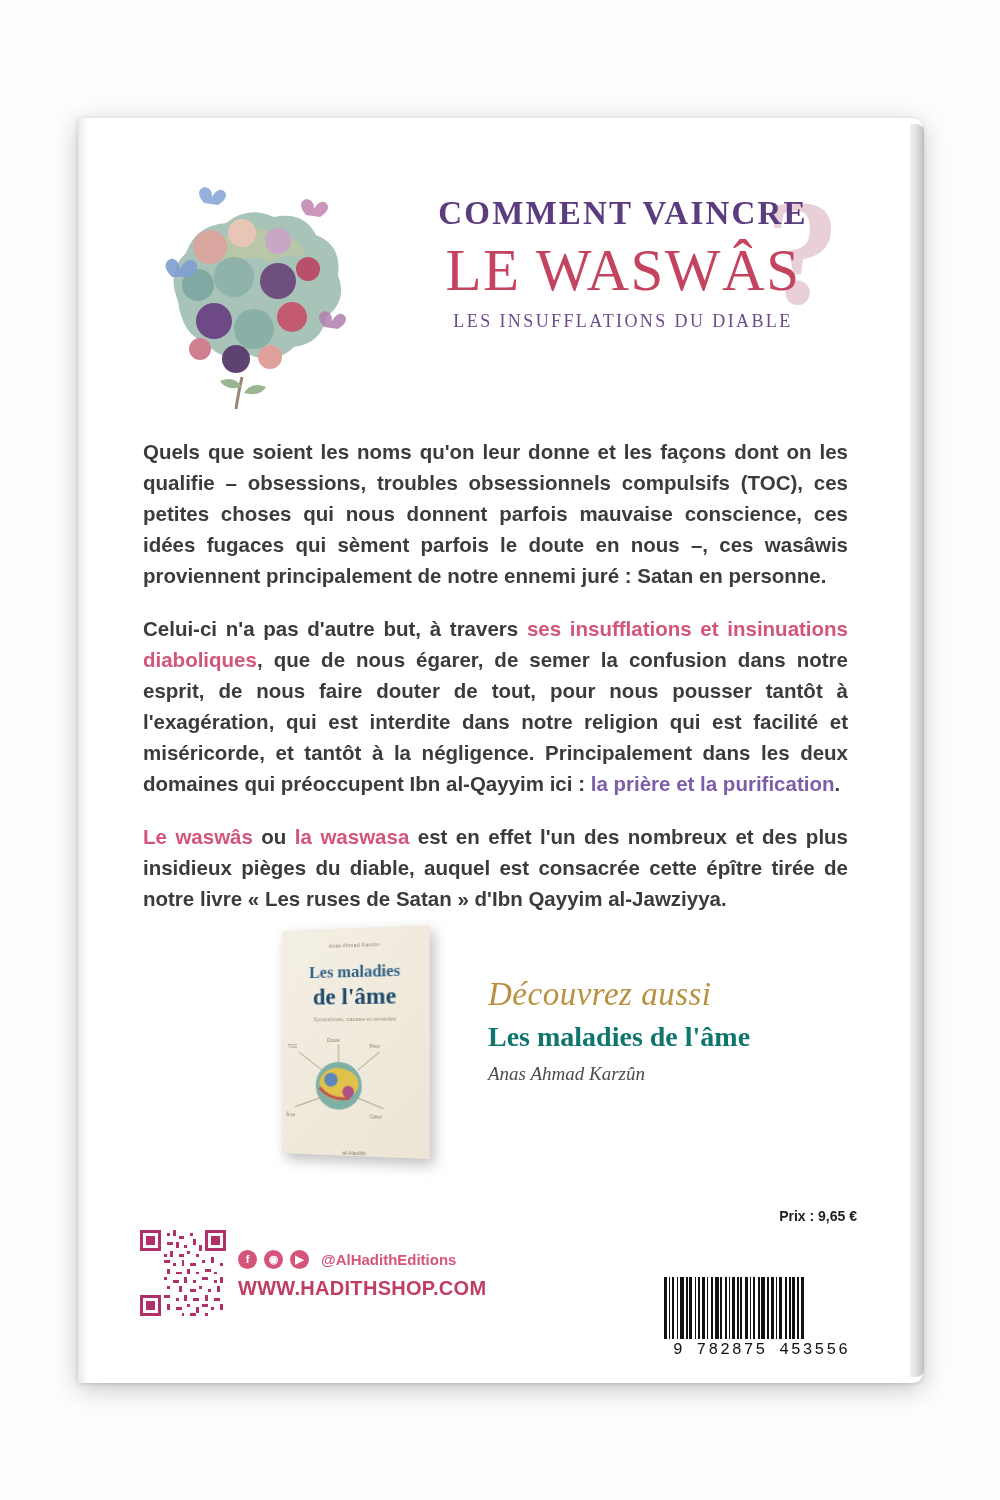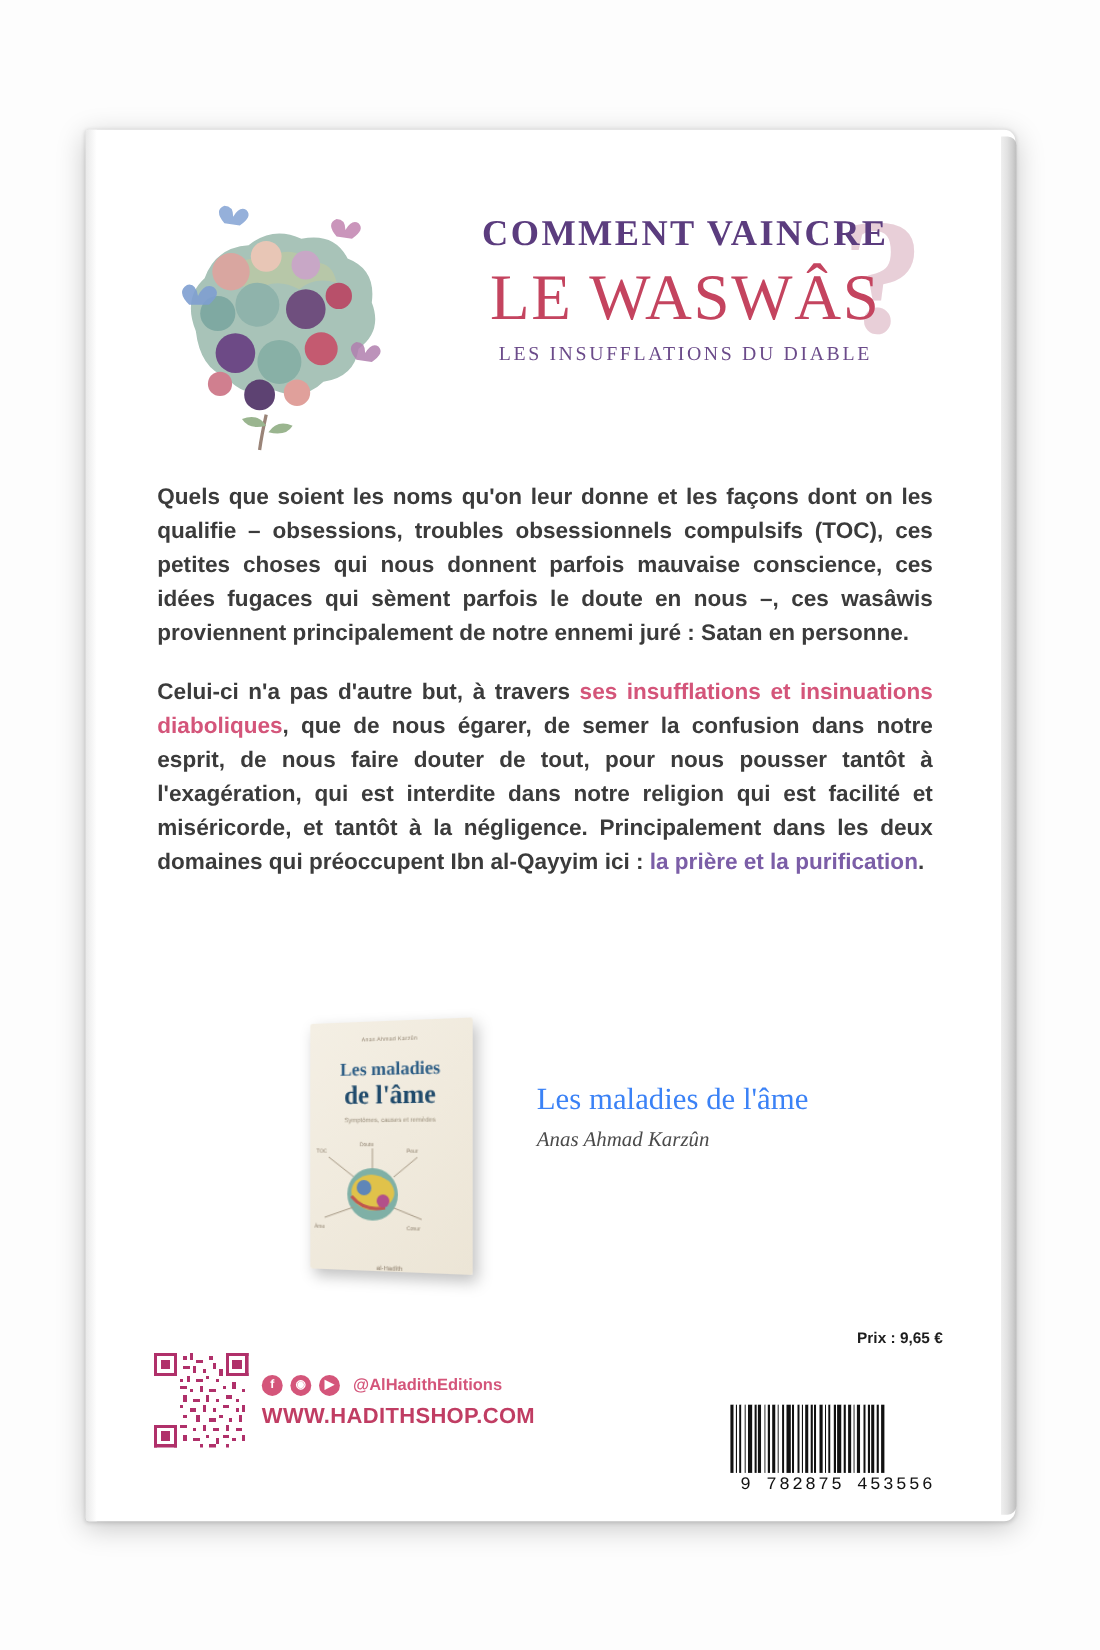--- a/index.html
+++ b/index.html
@@ -202,22 +202,23 @@
   .promo-1 {
     font-family: "Liberation Serif", serif;
     font-style: italic;
     font-size: 33px;
     color: #b8903f;
     letter-spacing: .5px;
   }
   .promo-2 {
     font-family: "Liberation Serif", serif;
     font-size: 28px;
-    color: #3b82f6;
+    color: #0f766e;
     margin-top: 8px;
+    font-weight: bold;
   }
   .promo-3 {
     font-family: "Liberation Serif", serif;
     font-style: italic;
     font-size: 19px;
     color: #4b4b4b;
     margin-top: 10px;
   }
 
   
@@ -336,20 +337,21 @@
           <div class="qmark">?</div>
           <div class="t-line1">COMMENT VAINCRE</div>
           <div class="t-line2">LE WASWÂS</div>
           <div class="t-line3">LES INSUFFLATIONS DU DIABLE</div>
         </div>
       </div>
 
       <div class="body-text">
         <p><span>Quels que soient les noms qu'on leur donne et les façons dont on les qualifie – obsessions, troubles obsessionnels compulsifs (TOC), ces petites choses qui nous donnent parfois mauvaise conscience, ces idées fugaces qui sèment parfois le doute en nous –, ces wasâwis proviennent principalement de notre ennemi juré : Satan en personne.</span></p>
         <p><span>Celui-ci n'a pas d'autre but, à travers </span><span class="hl-pink">ses insufflations et insinuations diaboliques</span><span>, que de nous égarer, de semer la confusion dans notre esprit, de nous faire douter de tout, pour nous pousser tantôt à l'exagération, qui est interdite dans notre religion qui est facilité et miséricorde, et tantôt à la négligence. Principalement dans les deux domaines qui préoccupent Ibn al-Qayyim ici : </span><span class="hl-purple">la prière et la purification</span><span>.</span></p>
+        <p><span class="hl-pink">Le waswâs</span><span> ou </span><span class="hl-pink">la waswasa</span><span> est en effet l'un des nombreux et des plus insidieux pièges du diable, auquel est consacrée cette épître tirée de notre livre « Les ruses de Satan » d'Ibn Qayyim al-Jawziyya.</span></p>
       </div>
 
       <div class="promo">
         <div class="mini-book">
           <div class="mini-top">Anas Ahmad Karzûn</div>
           <div class="mini-t1">Les maladies</div>
           <div class="mini-t2">de l'âme</div>
           <div class="mini-sub">Symptômes, causes et remèdes</div>
           <svg class="mini-figure" viewBox="0 0 120 92">
             <circle cx="60" cy="52" r="24" fill="#7fb0a6"></circle>
@@ -368,20 +370,21 @@
               <text x="6" y="14">TOC</text>
               <text x="48" y="8">Doute</text>
               <text x="92" y="14">Peur</text>
               <text x="4" y="84">Âme</text>
               <text x="92" y="84">Cœur</text>
             </g>
           </svg>
           <div class="mini-author">al-Hadîth</div>
         </div>
         <div class="promo-text">
+          <div class="promo-1">Découvrez aussi</div>
           <div class="promo-2">Les maladies de l'âme</div>
           <div class="promo-3">Anas Ahmad Karzûn</div>
         </div>
       </div>
 
       <div class="price">Prix : 9,65 €</div>
 
       <svg class="qr" viewBox="0 0 29 29" shape-rendering="crispEdges">
         <rect width="29" height="29" fill="#fff"></rect>
         <g fill="#b0306a">

